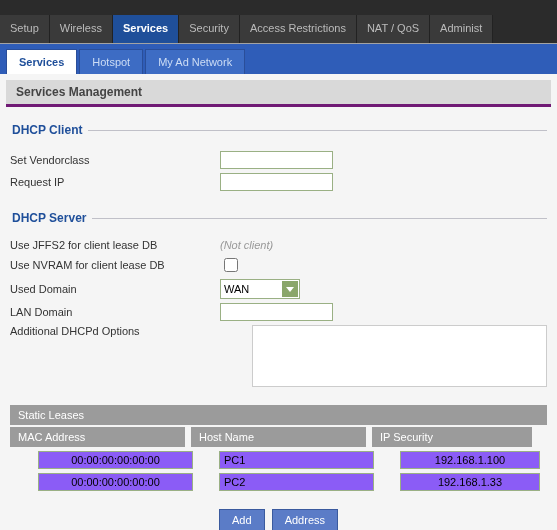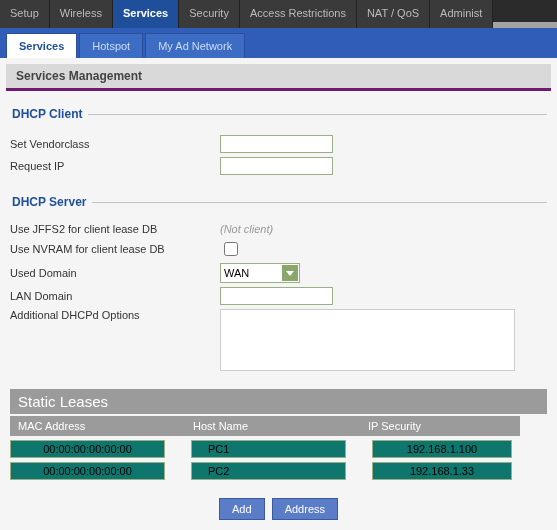--- a/index.html
+++ b/index.html
@@ -7,23 +7,24 @@
     margin: 0;
     font-family: Arial, Helvetica, sans-serif;
     font-size: 11px;
     background: #f5f5f5;
     color: #333;
     width: 557px;
   }
   
   .top-tabs {
     background: #2b2b2b;
-    height: 28px;
-    display: flex;
-    border-bottom: 6px solid #a3a3a3;
+    height: 44px;
+    display: flex;
+    border-bottom: 1px solid #a3a3a3;
+    align-items: flex-end;
   }
   .top-tab {
     color: #bbb;
     padding: 7px 10px 0 10px;
     background: #3a3a3a;
     border-right: 1px solid #222;
     height: 28px;
     cursor: pointer;
     font-size: 11px;
   }
@@ -147,47 +148,49 @@
     resize: none;
   }
   
   .leases {
     margin: 14px 4px 0 4px;
   }
   .leases-title {
     background: #9b9b9b;
     color: #fff;
     padding: 4px 8px;
-    font-size: 15px;
+    font-size: 11px;
   }
   .leases-head {
     display: flex;
+    gap: 6px;
     margin-top: 2px;
   }
   .leases-head > div {
     background: #9b9b9b;
     color: #fff;
     padding: 4px 8px;
     font-size: 11px;
   }
   .col-mac   { width: 175px; }
   .col-host  { width: 175px; }
   .col-ip    { width: 160px; }
   .leases-body { }
   .lease-row {
     display: flex;
     gap: 6px;
     margin-top: 4px;
   }
   .lease-row input[type=text] {
     border: 1px solid #9ab084;
-    background: #0f766e;
+    background: #8b5cf6;
     height: 18px;
-    padding: 1px 16px;
-    font-size: 11px;
+    padding: 1px 4px;
+    font-size: 11px;
+    margin-left: 28px;
   }
   .lease-row .col-mac input { width: 155px; text-align: center; }
   .lease-row .col-host input { width: 155px; text-align: left; }
   .lease-row .col-ip input { width: 140px; text-align: center; }
   .btn-row {
     text-align: center;
     margin: 18px 0 8px 0;
   }
   .btn {
     background: #5b7cc7;
@@ -257,21 +260,21 @@
         </select>
         <span class="sel-arrow"></span>
       </span>
     </div>
 
     <div class="form-row">
       <div class="form-label">LAN Domain</div>
       <input type="text" class="tf" value="" style="">
     </div>
 
-    <div class="form-row" style="align-items:flex-start;">
+    <div class="form-row" style="align-items:flex-start;justify-content:space-between;">
       <div class="form-label">Additional DHCPd Options</div>
       <textarea class="ta" style=""></textarea>
     </div>
   </fieldset>
 
   <div class="leases">
     <div class="leases-title">Static Leases</div>
     <div class="leases-head">
       <div class="col-mac">MAC Address</div>
       <div class="col-host">Host Name</div>

